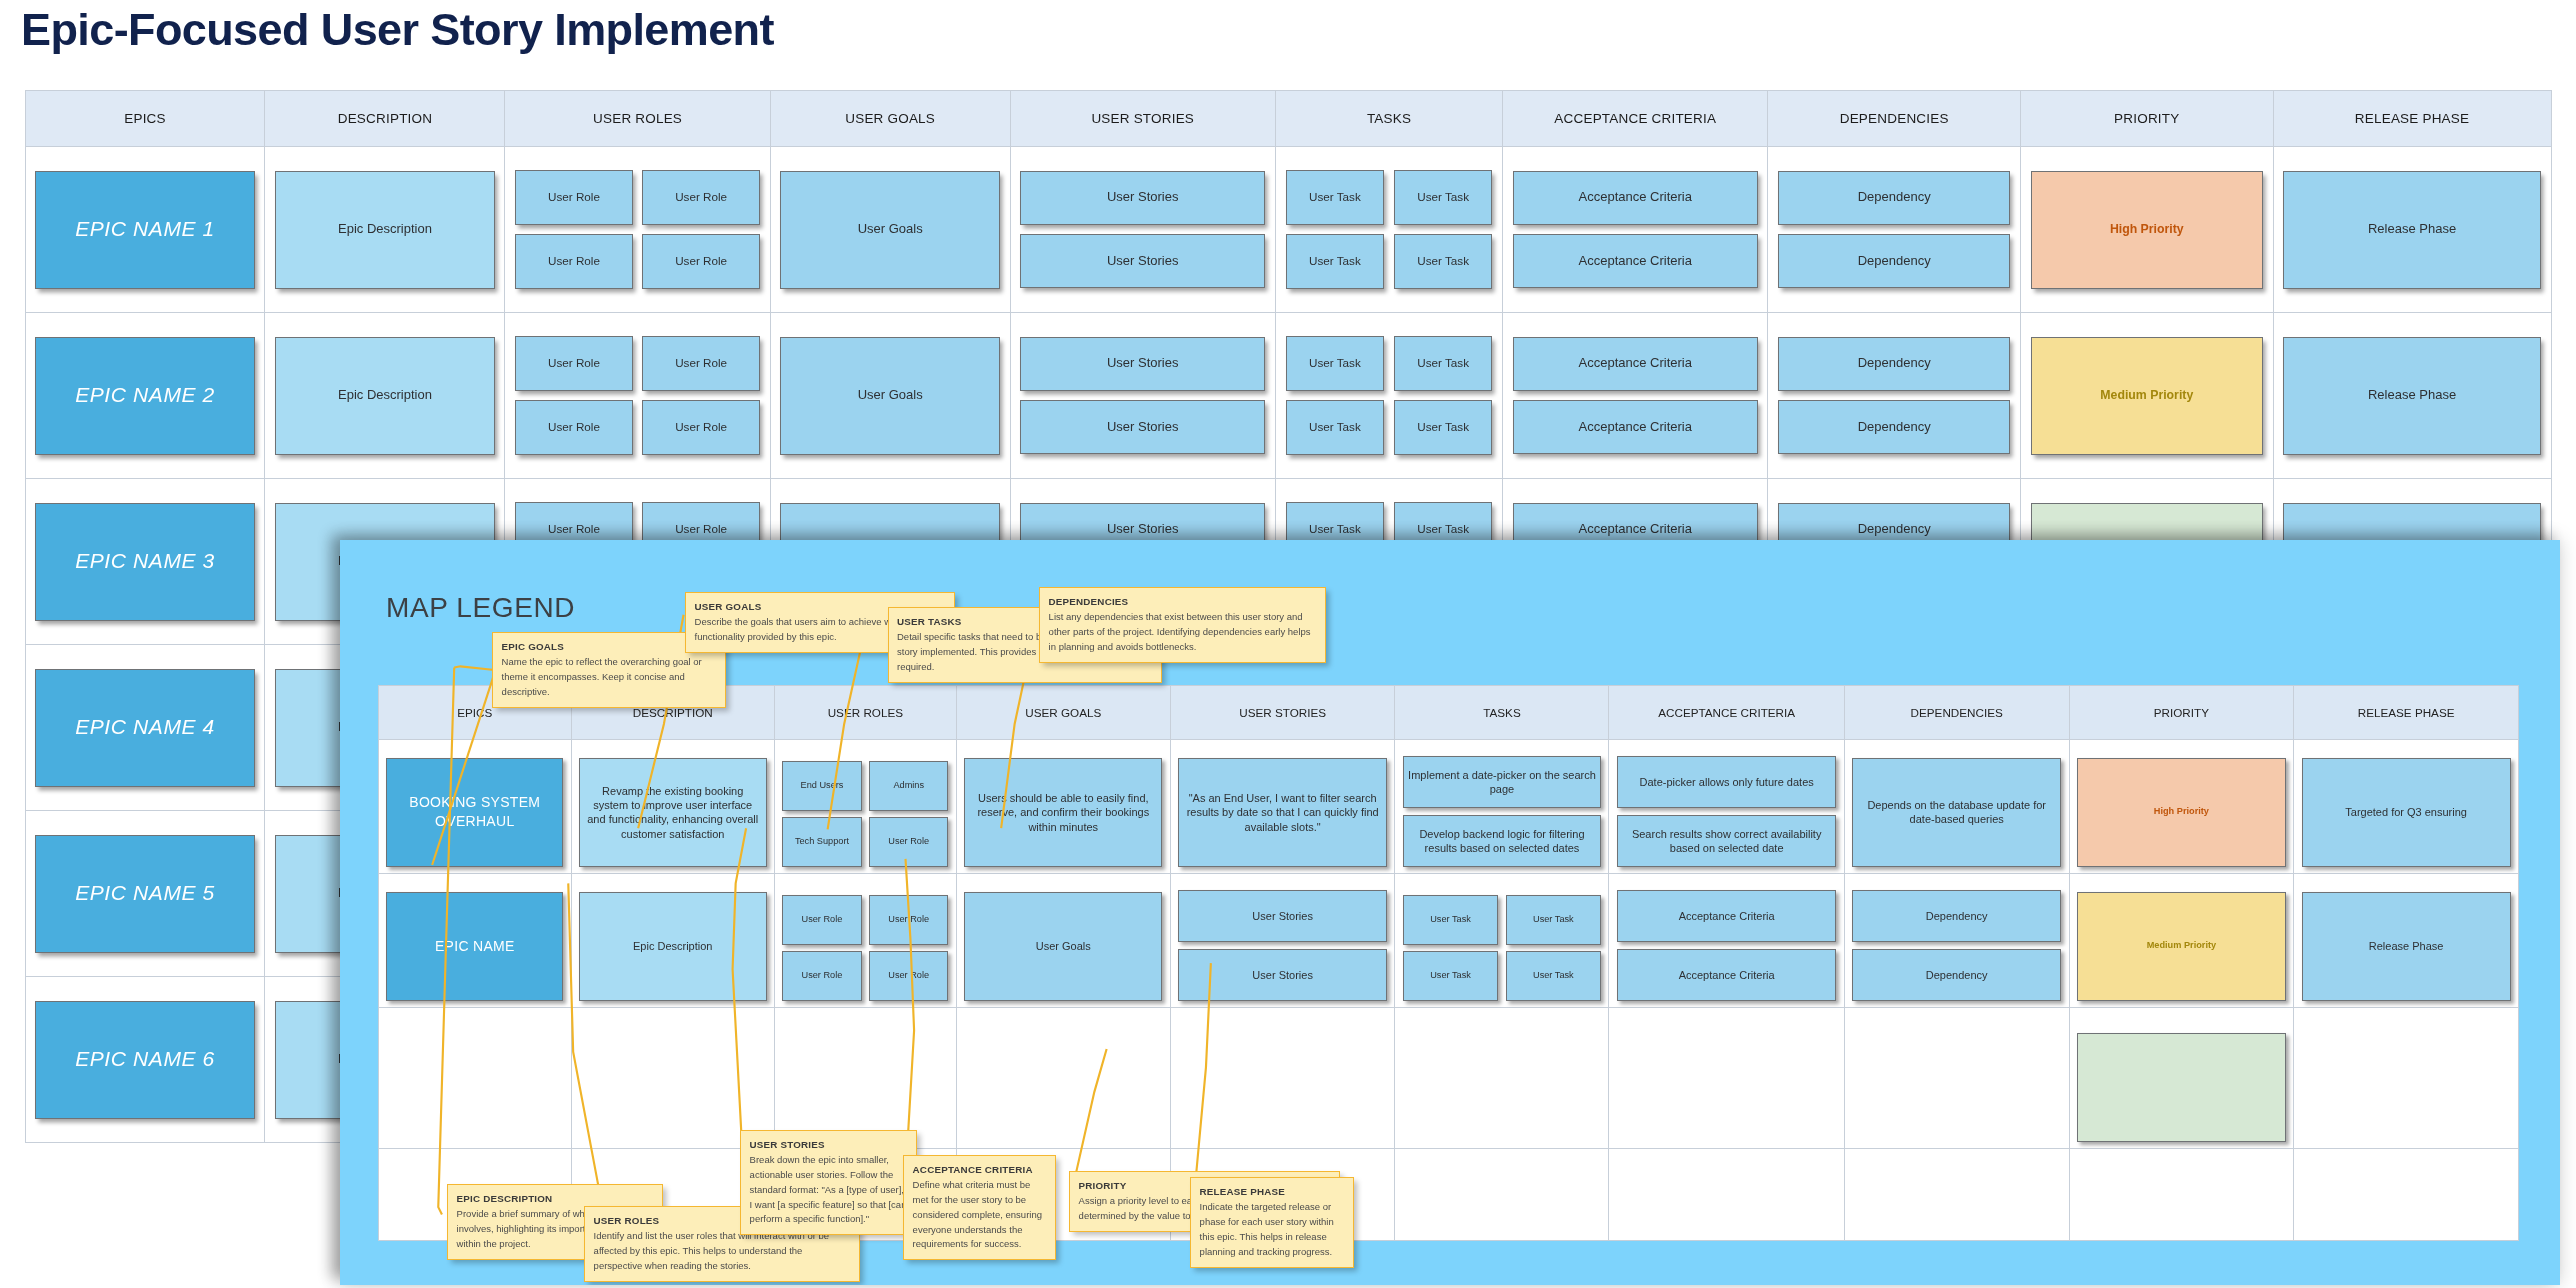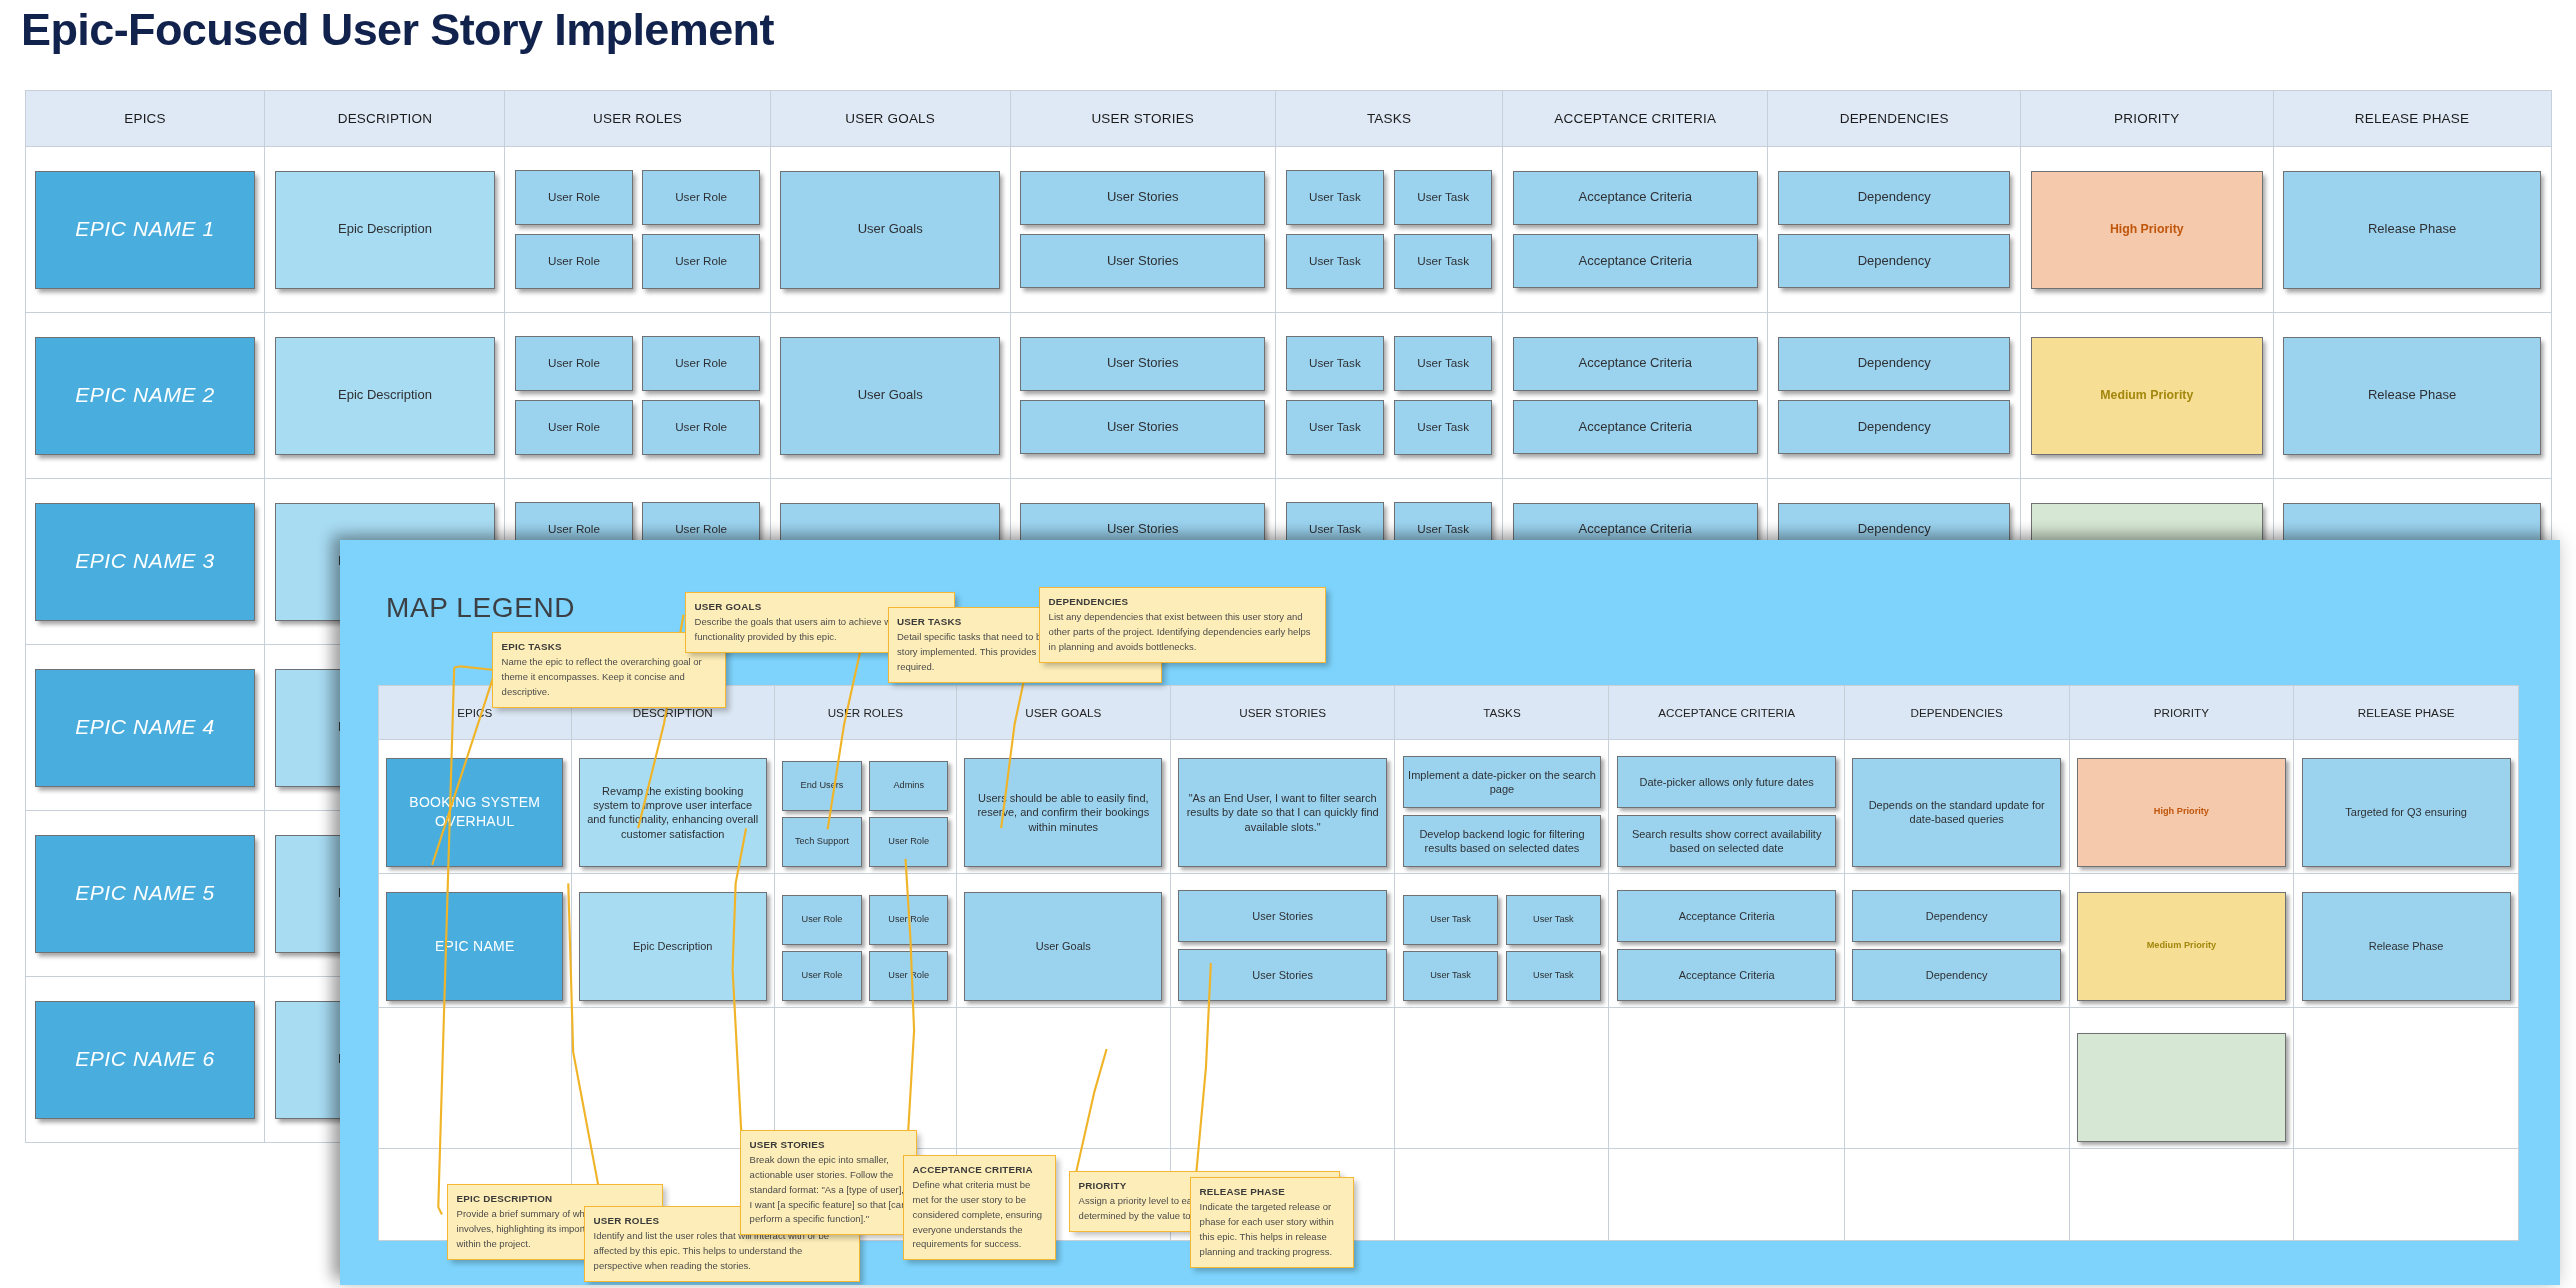--- a/index.html
+++ b/index.html
@@ -514,21 +514,21 @@
           <td>
               <div class="ov-pad">
                 <div class="ov-s2">
             <div class="ov-card">Date-picker allows only future dates</div>
             <div class="ov-card">Search results show correct availability based on selected date</div>
           </div>
               </div>
             </td>
           <td>
               <div class="ov-pad">
-                <div class="ov-card ov-single">Depends on the standard update for date-based queries</div>
+                <div class="ov-card ov-single">Depends on the database update for date-based queries</div>
               </div>
             </td>
           <td>
               <div class="ov-pad">
                 <div class="ov-card prio-high ov-single">High Priority</div>
               </div>
             </td>
           <td>
               <div class="ov-pad">
                 <div class="ov-card ov-single">Targeted for Q3 ensuring</div>
@@ -634,21 +634,21 @@
           <td></td>
           <td></td>
           <td></td>
           <td></td>
           <td></td>
         </tr>
       </tbody>
     </table>
 
     <div class="callout" style="left:152px; top:92px; width:234px;">
-      <span class="c-title">EPIC TASKS</span>
+      <span class="c-title">EPIC GOALS</span>
       <span class="c-body">Name the epic to reflect the overarching goal or theme it encompasses. Keep it concise and descriptive.</span>
     </div>
 
     <div class="callout" style="left:345px; top:52px; width:270px;">
       <span class="c-title">USER GOALS</span>
       <span class="c-body">Describe the goals that users aim to achieve with the functionality provided by this epic.</span>
     </div>
 
     <div class="callout" style="left:548px; top:67px; width:274px;padding-left:8px;">
       <span class="c-title">USER TASKS</span>

